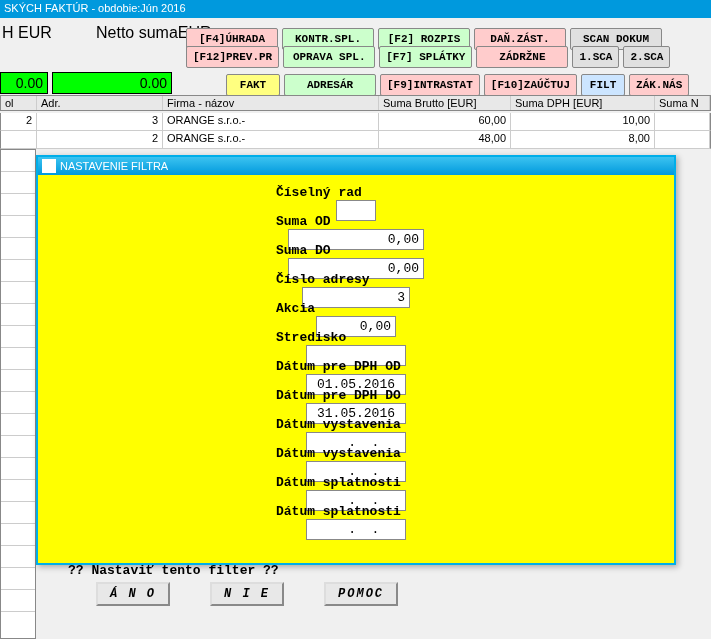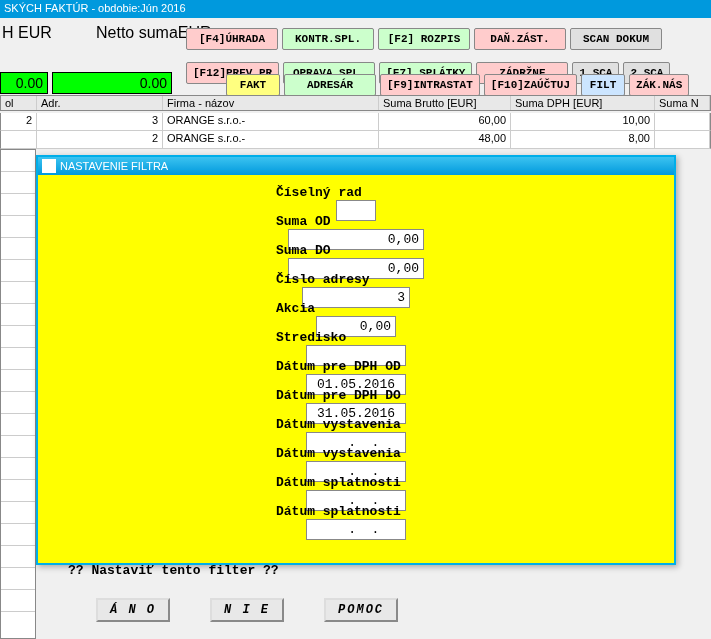--- a/index.html
+++ b/index.html
@@ -161,21 +161,21 @@
     }
     .inp-num { width: 136px; text-align: right; }
     .inp-small { width: 40px; }
     .inp-small-r { width: 108px; text-align: right; }
     .inp-med { width: 80px; text-align: right; }
     .inp-date { width: 100px; text-align: center; }
     .inp-blank { width: 100px; }
     .dialog-question {
       margin-top: 30px;
       margin-left: 12px;
-      margin-bottom: 20px;
+      margin-bottom: 4px;
     }
     .dialog-buttons {
       margin-left: 40px;
       display: flex;
       gap: 40px;
     }
     .dlg-btn {
       font-family: "Courier New", monospace;
       font-size: 12px;
       font-weight: bold;
@@ -199,21 +199,21 @@
   <span class="header-label" style="left:96px">Netto sumaEUR</span>
 
   <div class="toolbar-row" style="top:10px; left:186px;border-radius:8px;">
     <button class="btn btn-pink">[F4]ÚHRADA</button>
     <button class="btn btn-green">KONTR.SPL.</button>
     <button class="btn btn-green">[F2] ROZPIS</button>
     <button class="btn btn-pink">DAŇ.ZÁST.</button>
     <button class="btn btn-gray">SCAN DOKUM</button>
   </div>
 
-  <div class="toolbar-row" style="top:44px; left:186px;">
+  <div class="toolbar-row" style="top:28px; left:186px;">
     <button class="btn btn-pink">[F12]PREV.PR</button>
     <button class="btn btn-green">OPRAVA SPL.</button>
     <button class="btn btn-green">[F7] SPLÁTKY</button>
     <button class="btn btn-pink">ZÁDRŽNE</button>
     <button class="btn btn-gray btn-narrow">1.SCA</button>
     <button class="btn btn-gray btn-narrow">2.SCA</button>
   </div>
 
   <div class="toolbar-row" style="top:56px; left:226px;">
     <button class="btn btn-yellow btn-narrow" style="min-width:54px">FAKT</button>

